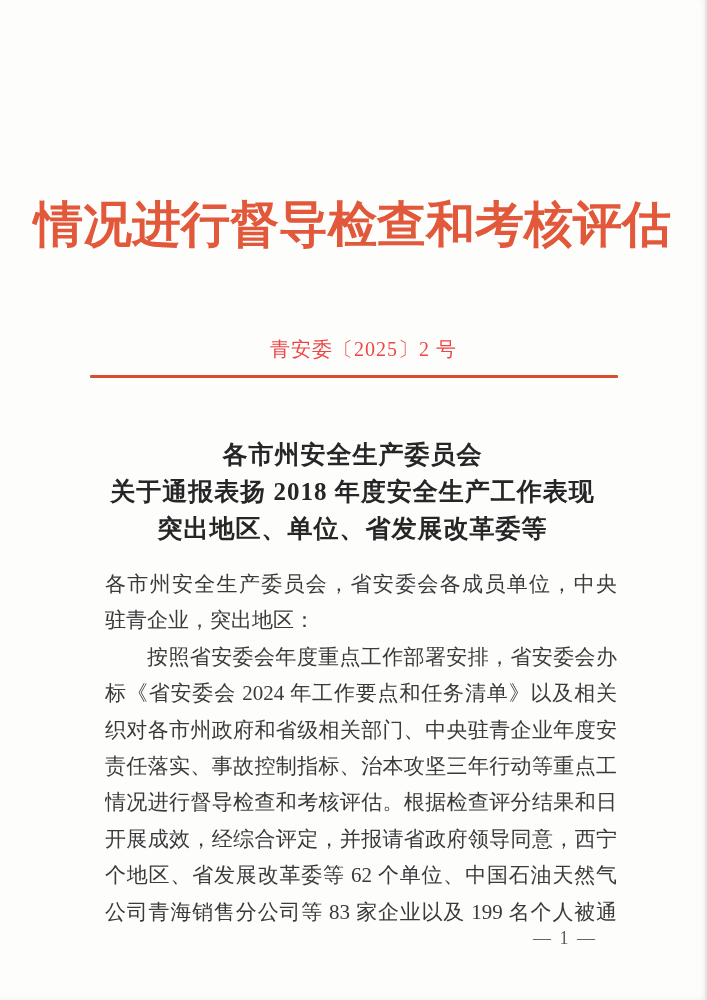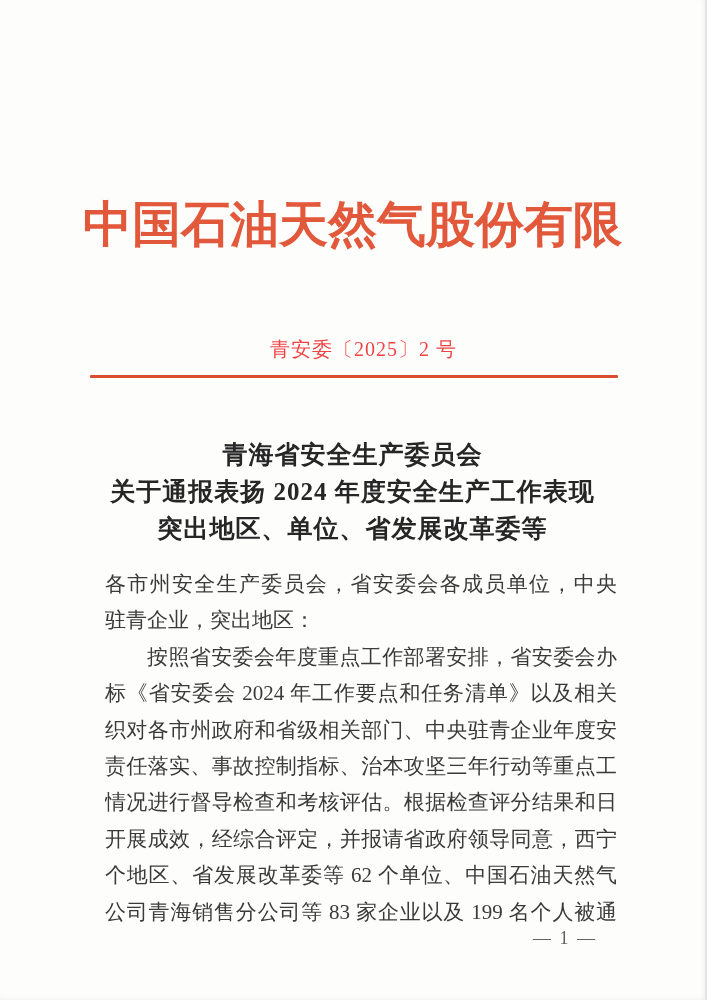--- a/index.html
+++ b/index.html
@@ -86,29 +86,29 @@
     font-size: 18px;
     color: #5e5e5e;
     letter-spacing: 2px;
   }
 </style>
 </head>
 <body>
 
 <div class="page">
 
-  <div class="header-title">中国石油天然气股份有限</div>
+  <div class="header-title">情况进行督导检查和考核评估</div>
 
   <div class="doc-number">青安委〔2025〕2 号</div>
 
   <div class="red-rule"></div>
 
   <div class="title">
-    <div>青海省安全生产委员会</div>
-    <div>关于通报表扬 2024 年度安全生产工作表现</div>
+    <div>各市州安全生产委员会</div>
+    <div>关于通报表扬 2018 年度安全生产工作表现</div>
     <div>突出地区、单位、省发展改革委等</div>
   </div>
 
   <div class="body-text">
     <div class="bl j">各市州安全生产委员会，省安委会各成员单位，中央（外省）</div>
     <div class="bl">驻青企业，突出地区：</div>
     <div class="bl j ind">按照省安委会年度重点工作部署安排，省安委会办公室对</div>
     <div class="bl j">标《省安委会 2024 年工作要点和任务清单》以及相关部署，组</div>
     <div class="bl j">织对各市州政府和省级相关部门、中央驻青企业年度安全生产</div>
     <div class="bl j">责任落实、事故控制指标、治本攻坚三年行动等重点工作完成</div>

